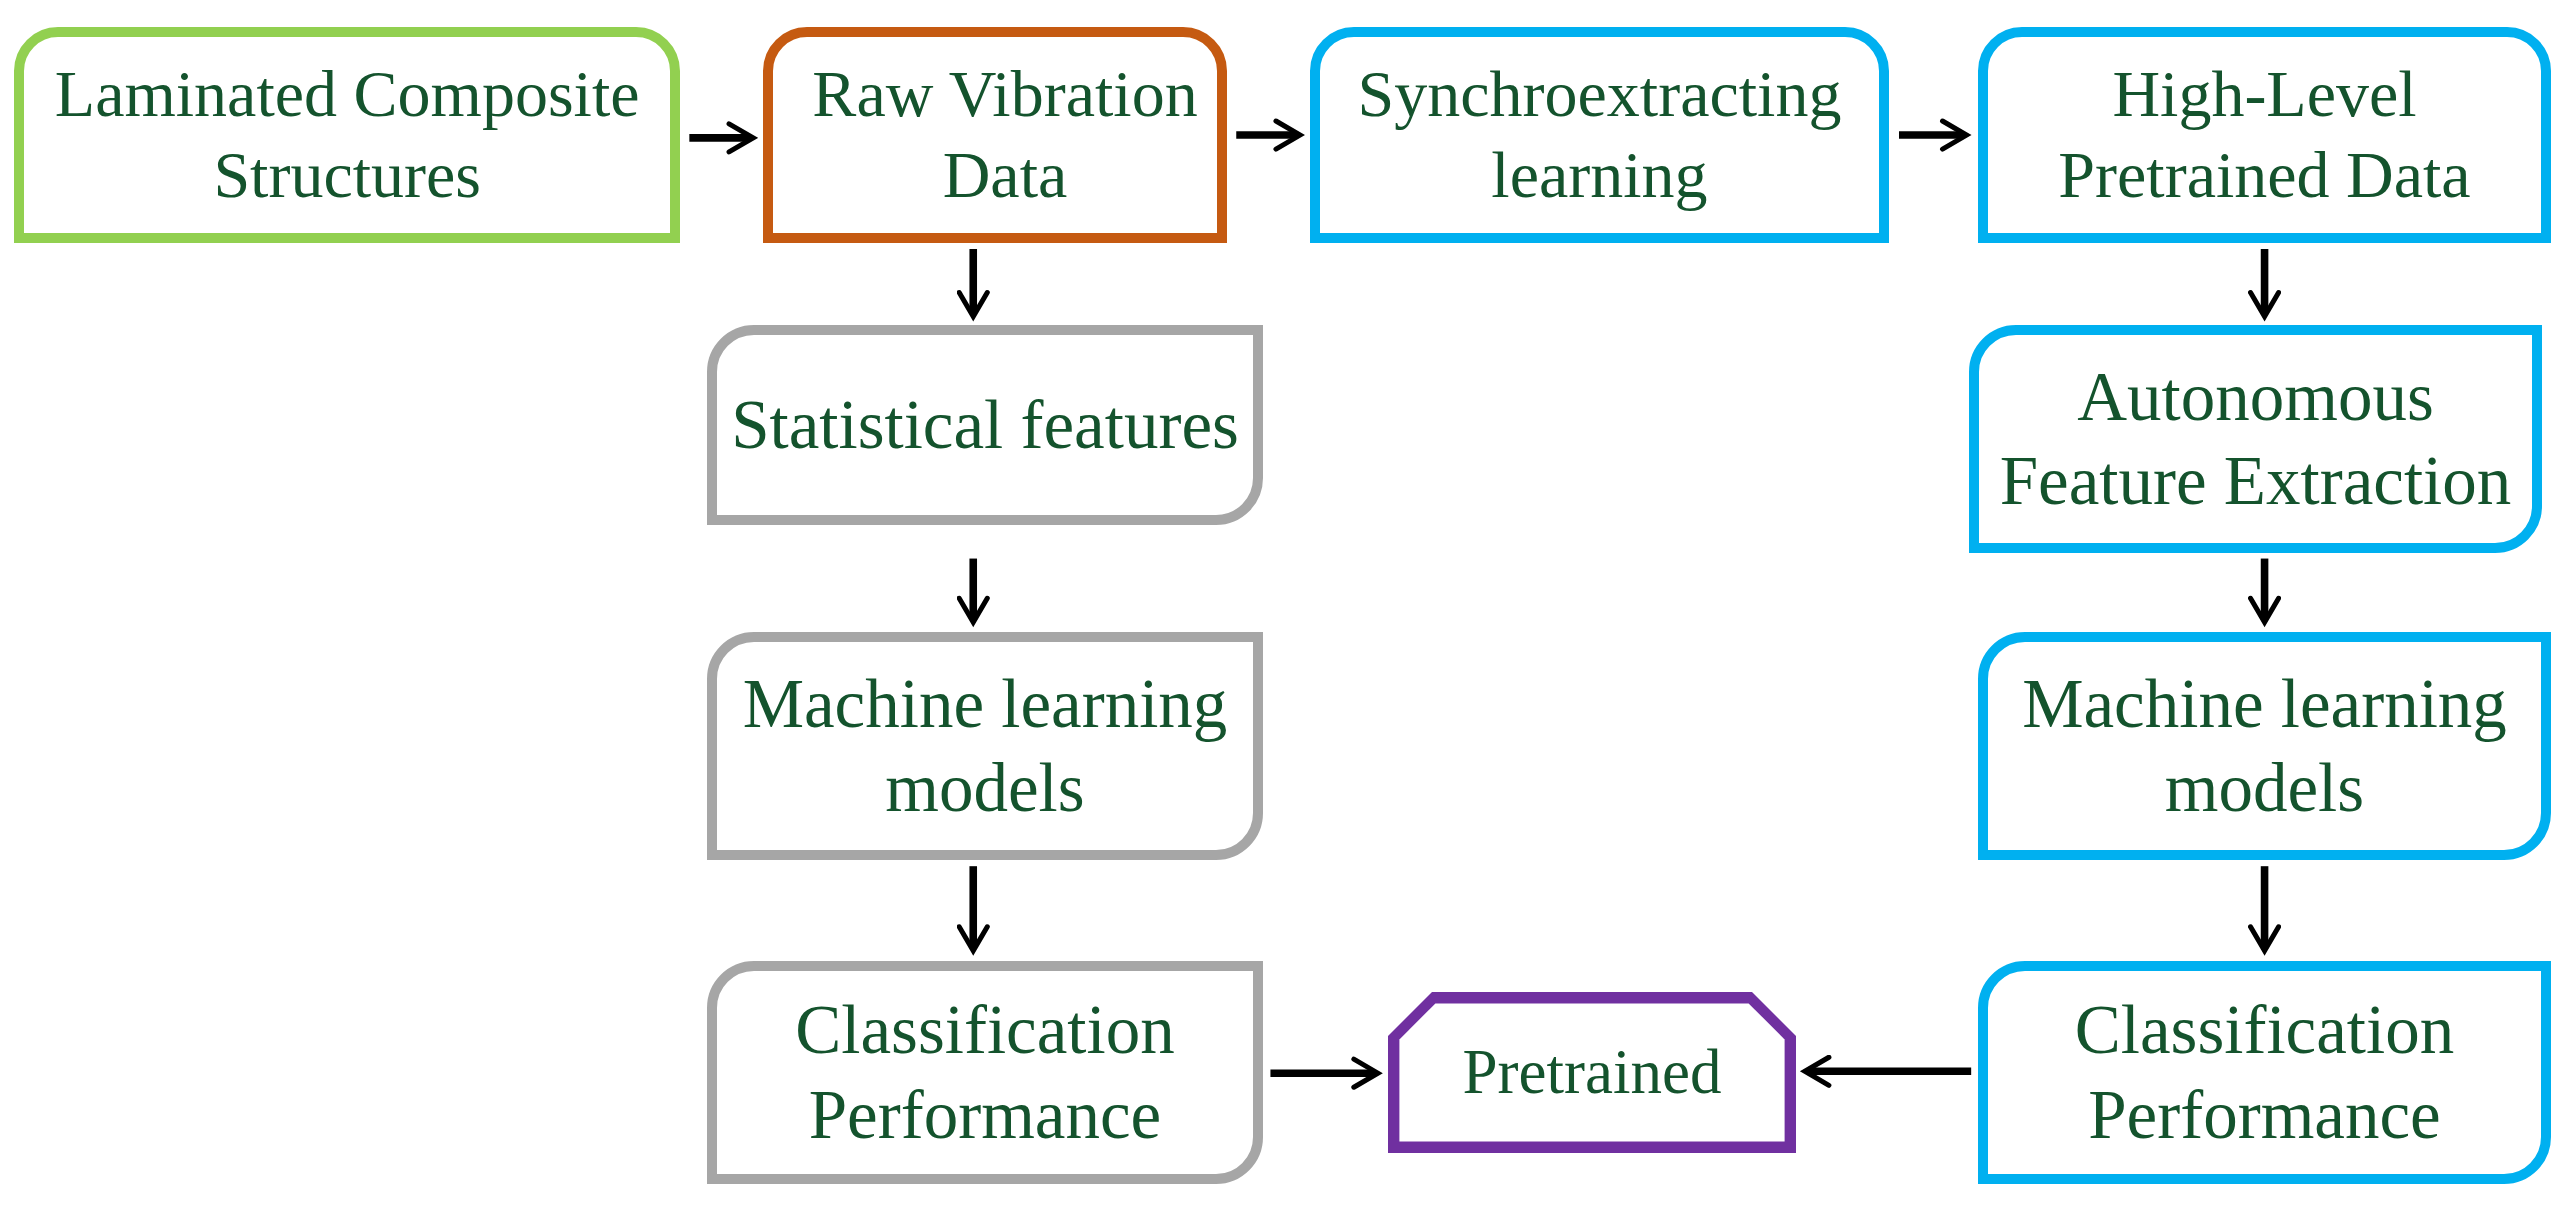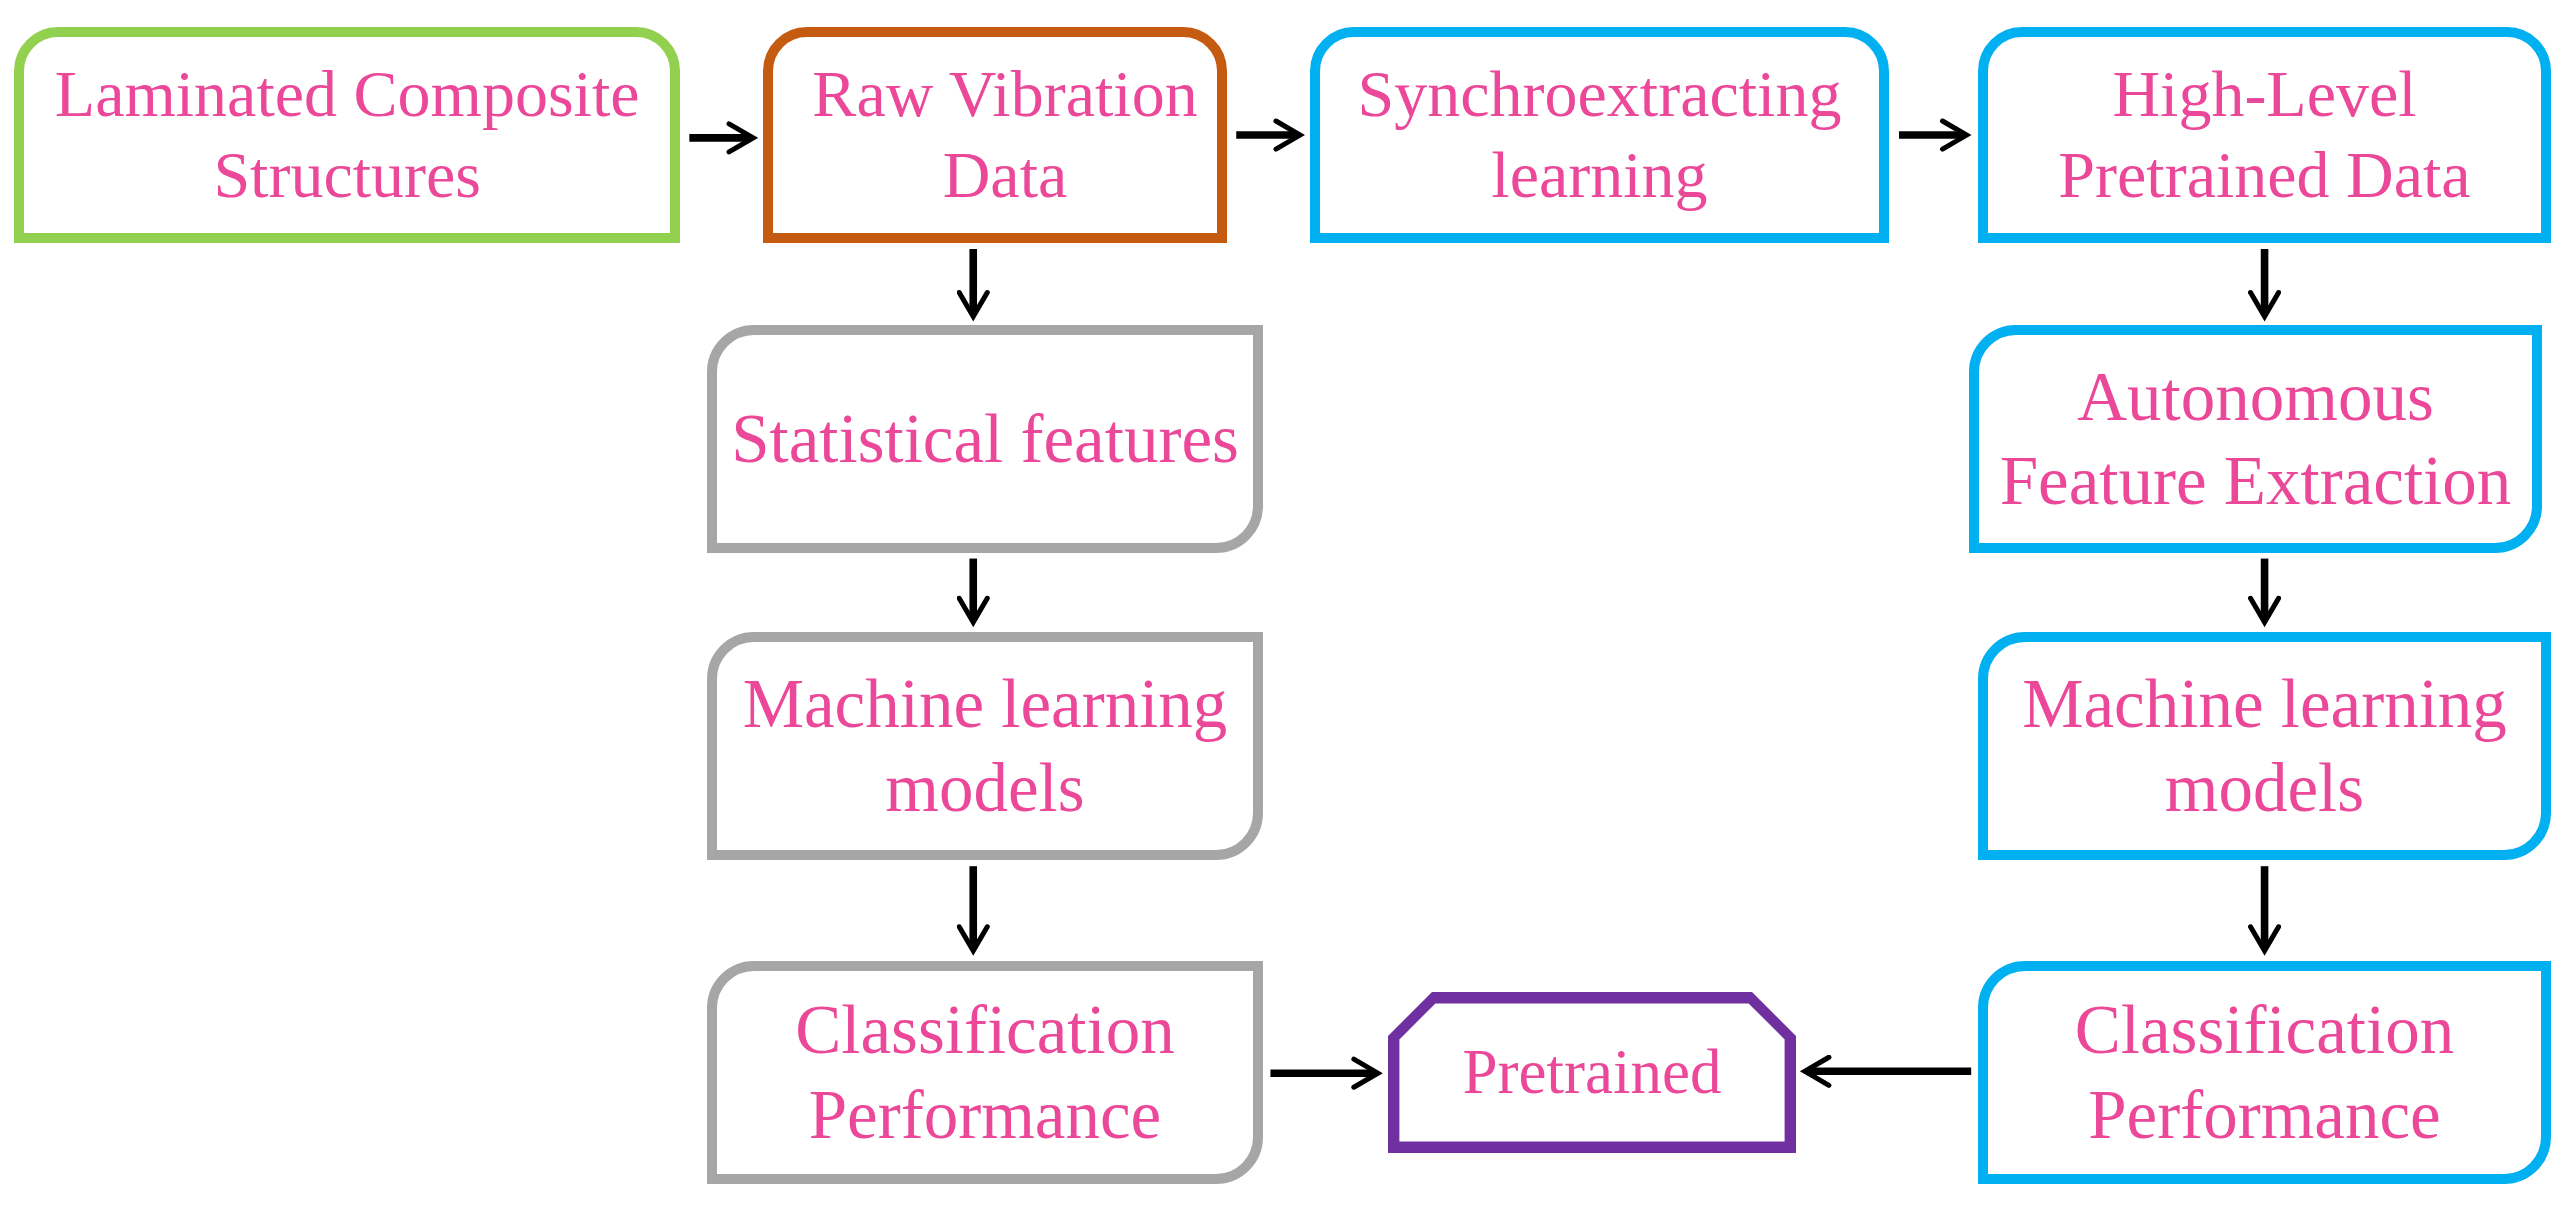--- a/index.html
+++ b/index.html
@@ -1,21 +1,21 @@
 <!DOCTYPE html>
 <html style="font-size:15px"><head>
 <meta charset="utf-8">
 <style>
   html,body{margin:0;padding:0;background:#ffffff;}
   #canvas{
     position:relative;
     width:2576px;height:1213px;
     background:#ffffff;
     font-family:"Liberation Serif","DejaVu Serif",serif;
-    color:#ec4899;
+    color:#14532d;
     overflow:hidden;
   }
   .node{
     position:absolute;
     display:flex;align-items:center;justify-content:center;
     text-align:center;
     background:#ffffff;
     border:10.4px solid var(--c,#000);
     box-sizing:border-box;
   }
@@ -29,21 +29,21 @@
   
   .round-diag{border-radius:47px 0 47px 0;}
   
   .fs-top .label{font-size:66px;}
   .fs-col .label{font-size:69px;}
   
   #n-laminated {left:14.2px;  top:26.6px;   width:666px; height:216px;}
   #n-raw       {left:763px; top:26.6px;   width:464px; height:216px;padding-left:20px;}
   #n-sync      {left:1310px;top:26.6px;   width:579px; height:216px;}
   #n-highlevel {left:1978px;top:26.6px;   width:573px; height:216px;}
-  #n-stat      {left:707px; top:325px;  width:556px; height:228px;}
+  #n-stat      {left:707px; top:325px;  width:556px; height:200px;}
   #n-ml-mid    {left:707px; top:632px;  width:556px; height:228px;}
   #n-cp-mid    {left:707px; top:961px; width:556px; height:223px;}
   #n-afe       {left:1969px;top:325px;  width:573px; height:228px;}
   #n-ml-right  {left:1978px;top:632px;  width:573px; height:228px;}
   #n-cp-right  {left:1978px;top:961px; width:573px; height:223px;}
   
   #n-comparison{left:1388px;top:992px;width:408px;height:161px;border:none;background:transparent;}
   .snip-fill{
     position:absolute;inset:0;background:var(--c,#7030A0);
     clip-path:polygon(44px 0,calc(100% - 44px) 0,100% 44px,100% 100%,0 100%,0 44px);

